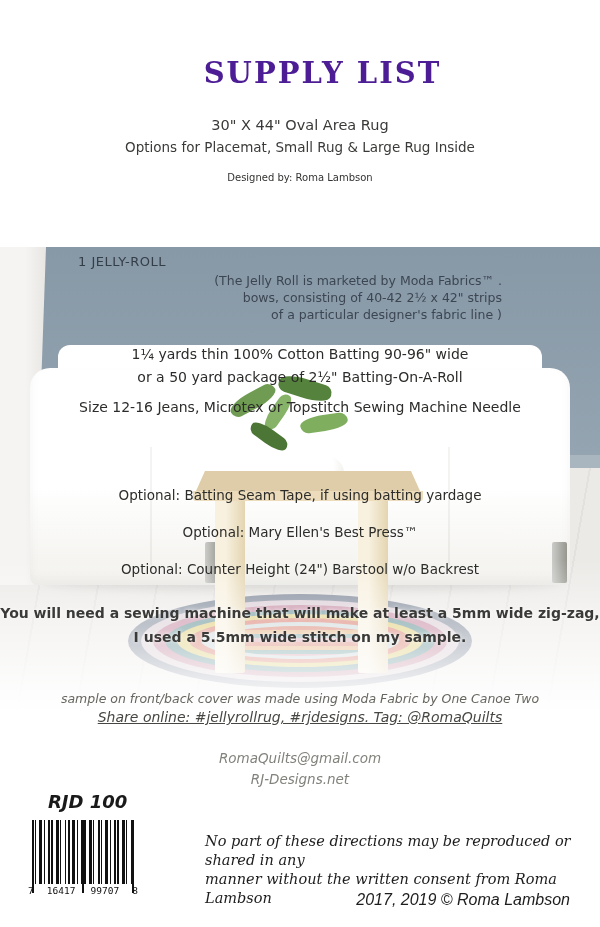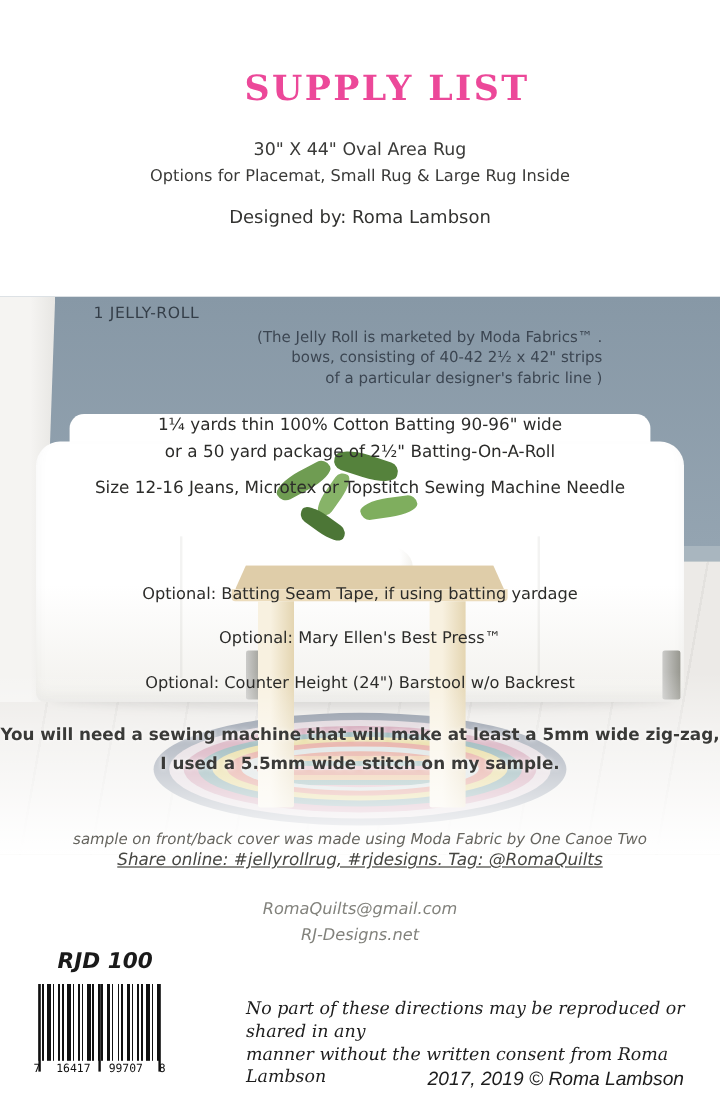--- a/index.html
+++ b/index.html
@@ -4,25 +4,25 @@
 <style>
   * { margin:0; padding:0; box-sizing:border-box; }
   html,body { background:#ffffff; }
   body { font-family:"DejaVu Sans", sans-serif; }
   .page { position:relative; width:600px; height:927px; background:#ffffff; overflow:hidden; margin:0 auto; }
   .abs { position:absolute; }
 
   
   .title { top:56px; left:0; width:600px; text-align:center;
            font-family:"DejaVu Serif", serif; font-weight:800; font-size:29px;
-           letter-spacing:2px; color:#ec4899;padding-left:45px; }
+           letter-spacing:2px; color:#4c1d95;padding-left:45px; }
   .hand  { font-family:"DejaVu Sans", sans-serif; color:#2e2e2c; }
   .sub1  { top:117px; left:0; width:600px; text-align:center; font-size:14.5px; color:#3a3a38; }
   .sub2  { top:139px; left:0; width:600px; text-align:center; font-size:13.5px; color:#3a3a38; }
-  .designed { top:172px; left:0; width:600px; text-align:center; font-size:15px; color:#333331; }
+  .designed { top:172px; left:0; width:600px; text-align:center; font-size:10px; color:#333331; }
 
   
   .photo { top:247px; left:0; width:600px; height:465px; overflow:hidden; }
   .wall      { top:0; left:0; width:600px; height:208px; background:linear-gradient(180deg,#8798a6,#94a4b1); }
   .baseboard { top:208px; left:0; width:600px; height:14px; background:#a9b6bf; }
   .floor     { top:221px; left:0; width:600px; height:244px; background:#eceae7;
                background-image:repeating-linear-gradient(100deg, rgba(110,110,105,0.07) 0 2px, rgba(0,0,0,0) 2px 58px); }
   .sidewall  { top:0; left:0; width:46px; height:338px;
                background:linear-gradient(90deg,#f5f4f2 55%,#e7e6e3);
                clip-path:polygon(0 0, 100% 0, 74% 100%, 0 100%); }

